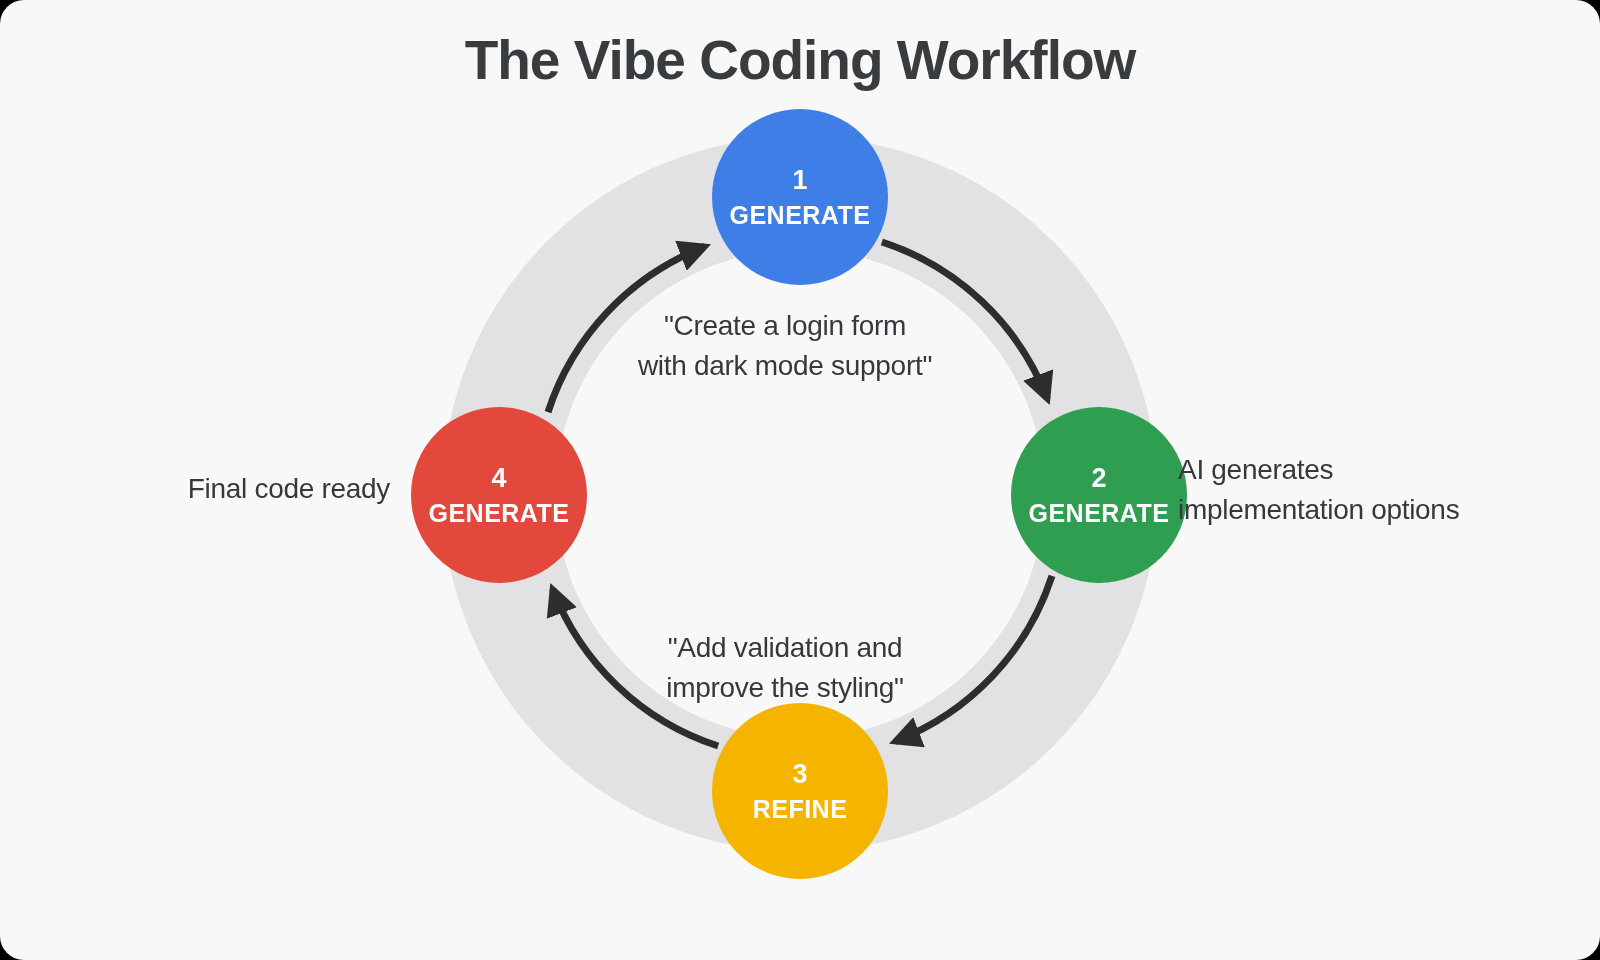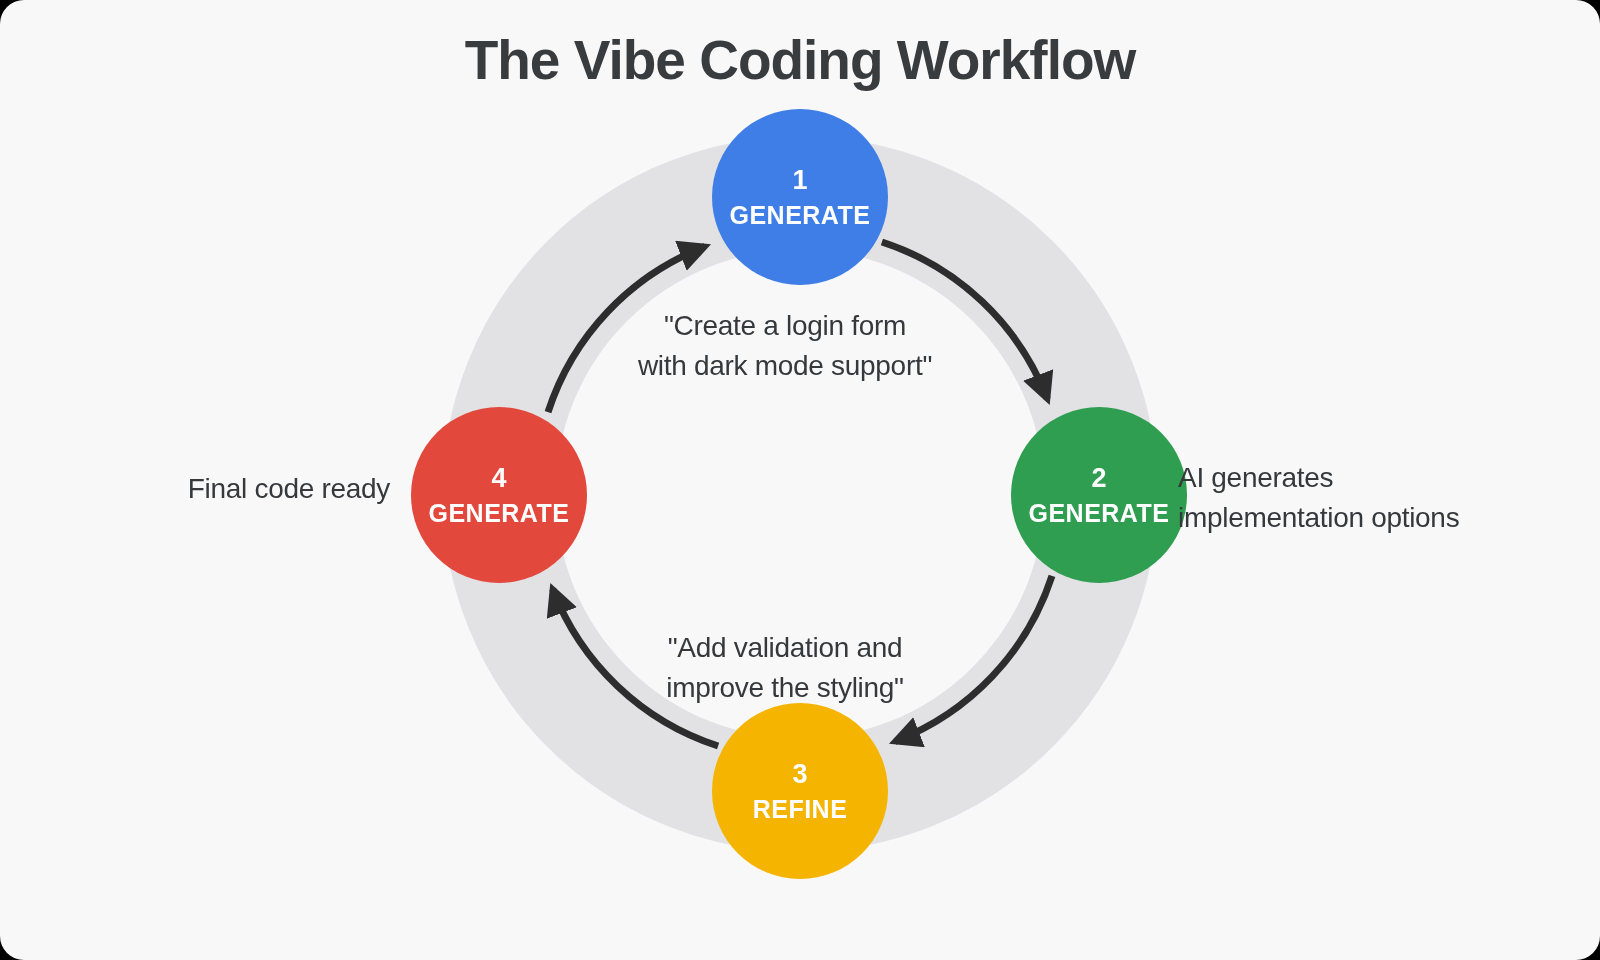--- a/index.html
+++ b/index.html
@@ -63,21 +63,21 @@
   .note {
     position: absolute;
     font-size: 28px;
     line-height: 40px;
     letter-spacing: -0.3px;
     color: #36393c;
   }
   .note span { display: block; }
   .note.center { text-align: center; }
   .note.right-align { text-align: right; margin-top: 19px; }
-  .note.left-align { text-align: left; margin-top: 8px; }
+  .note.left-align { text-align: left; }
 </style>
 </head>
 <body>
 
 <div class="card">
 
   <div class="title">The Vibe Coding Workflow</div>
 
   <svg class="diagram-svg" width="1600" height="960" viewBox="0 0 1600 960">
     <defs>

